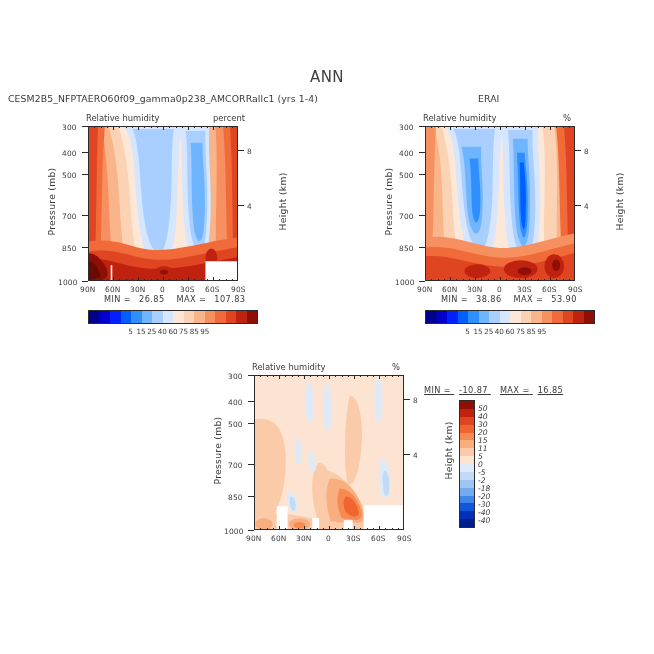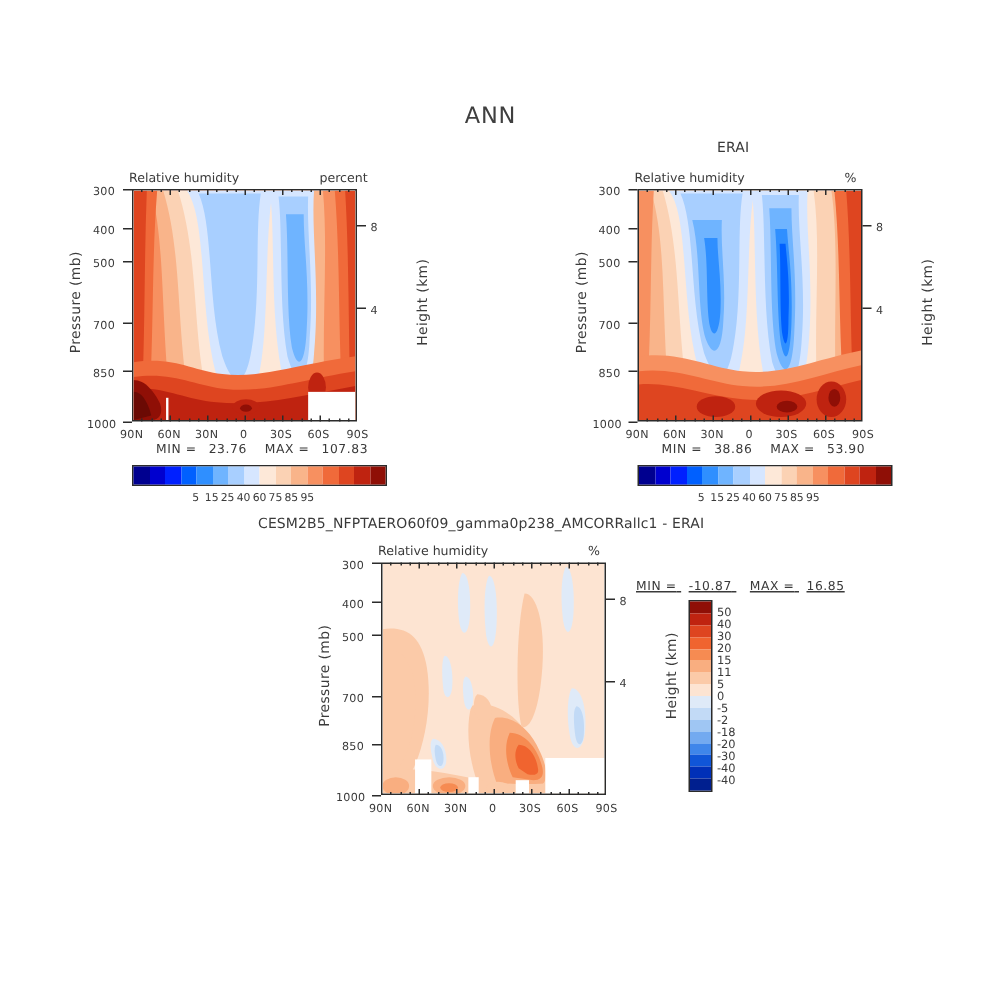--- a/index.html
+++ b/index.html
@@ -118,29 +118,31 @@
     border: 1px solid #2b2b2b;
   }
   .cbar-v .cell { flex: 1 1 0; width: 100%; }
   .cbar-v-labels { position: absolute; }
   .cbar-v-labels span {
     position: absolute;
     font-size: 7.6px;
     color: #3a3a3a;
     transform: translateY(-50%);
     white-space: nowrap;
+    font-style: italic;
   }
 </style>
 </head>
 <body>
 
 <div class="page">
 
   <div class="main-title">ANN</div>
 
+  <div class="panel-title" style="left:8px; top:93px;">CESM2B5_NFPTAERO60f09_gamma0p238_AMCORRallc1 (yrs 1-4)</div>
 
   <div class="axis-over-left" style="left:86px; top:113px;">Relative humidity</div>
   <div class="axis-over-right" style="left:213px; top:113px;">percent</div>
 
   <div class="plot" id="plot-model" style="left:88px; top:126px; width:150px; height:155px;">
     <div class="field">
       <svg viewBox="0 0 150 155" preserveAspectRatio="none">
         <defs>
           <clipPath id="clipA">
               <rect x="0" y="0" width="150" height="155"></rect>
@@ -216,21 +218,21 @@
   <div class="ticklabel" style="left:80px; top:285px;">90N</div>
   <div class="ticklabel" style="left:105px; top:285px;">60N</div>
   <div class="ticklabel" style="left:130px; top:285px;">30N</div>
   <div class="ticklabel" style="left:160px; top:285px;">0</div>
   <div class="ticklabel" style="left:180px; top:285px;">30S</div>
   <div class="ticklabel" style="left:205px; top:285px;">60S</div>
   <div class="ticklabel" style="left:231px; top:285px;">90S</div>
 
   <div class="minmax" style="left:104px; top:294px;">
     <span>MIN =</span>
-    <span style="margin-left:5px;">23.76</span>
+    <span style="margin-left:5px;">26.85</span>
     <span style="margin-left:9px;">MAX =</span>
     <span style="margin-left:5px;">107.83</span>
   </div>
 
   <div class="cbar-h" id="cbar-model" style="left:88px; top:310px; width:170px; height:14px;">
       <div class="cell" style="background: rgb(0, 0, 143);"></div>
       <div class="cell" style="background: rgb(0, 0, 207);"></div>
       <div class="cell" style="background: rgb(0, 32, 255);"></div>
       <div class="cell" style="background: rgb(0, 96, 255);"></div>
       <div class="cell" style="background: rgb(47, 143, 255);"></div>
@@ -366,21 +368,20 @@
       <span style="left: 42.5px;">5</span>
       <span style="left: 53.125px;">15</span>
       <span style="left: 63.75px;">25</span>
       <span style="left: 74.375px;">40</span>
       <span style="left: 85px;">60</span>
       <span style="left: 95.625px;">75</span>
       <span style="left: 106.25px;">85</span>
       <span style="left: 116.875px;">95</span>
     </div>
 
-  <div class="panel-title" style="left:172px; top:344px;">CESM2B5_NFPTAERO60f09_gamma0p238_AMCORRallc1 - ERAI</div>
 
   <div class="axis-over-left" style="left:252px; top:362px;">Relative humidity</div>
   <div class="axis-over-right" style="left:392px; top:362px;">%</div>
 
   <div class="plot" id="plot-diff" style="left:254px; top:375px; width:150px; height:155px;">
     <div class="field">
       <svg viewBox="0 0 150 155" preserveAspectRatio="none">
         <defs>
           <clipPath id="clipC">
               <rect x="0" y="0" width="150" height="155"></rect>

